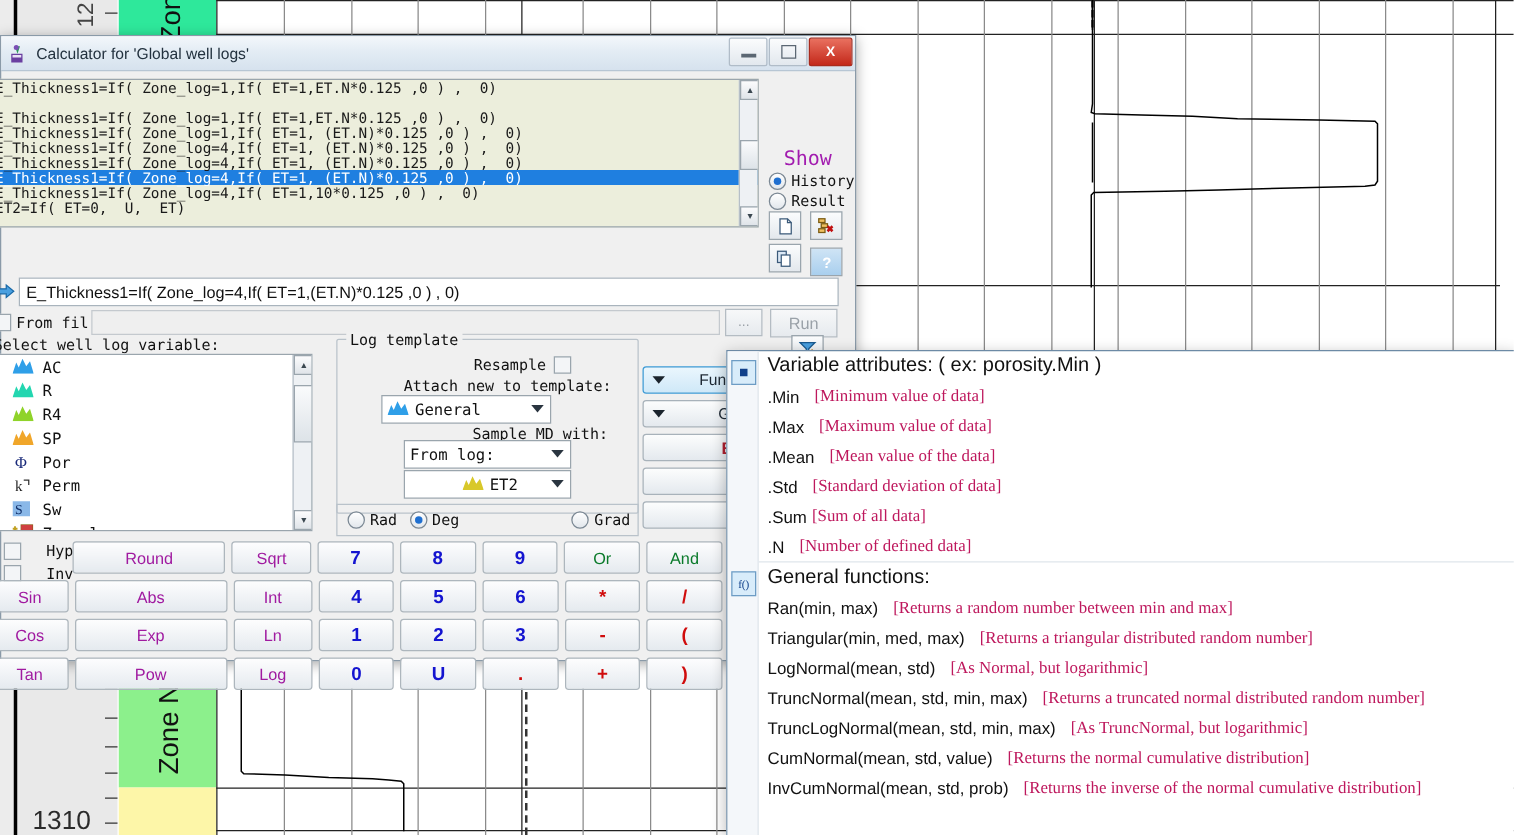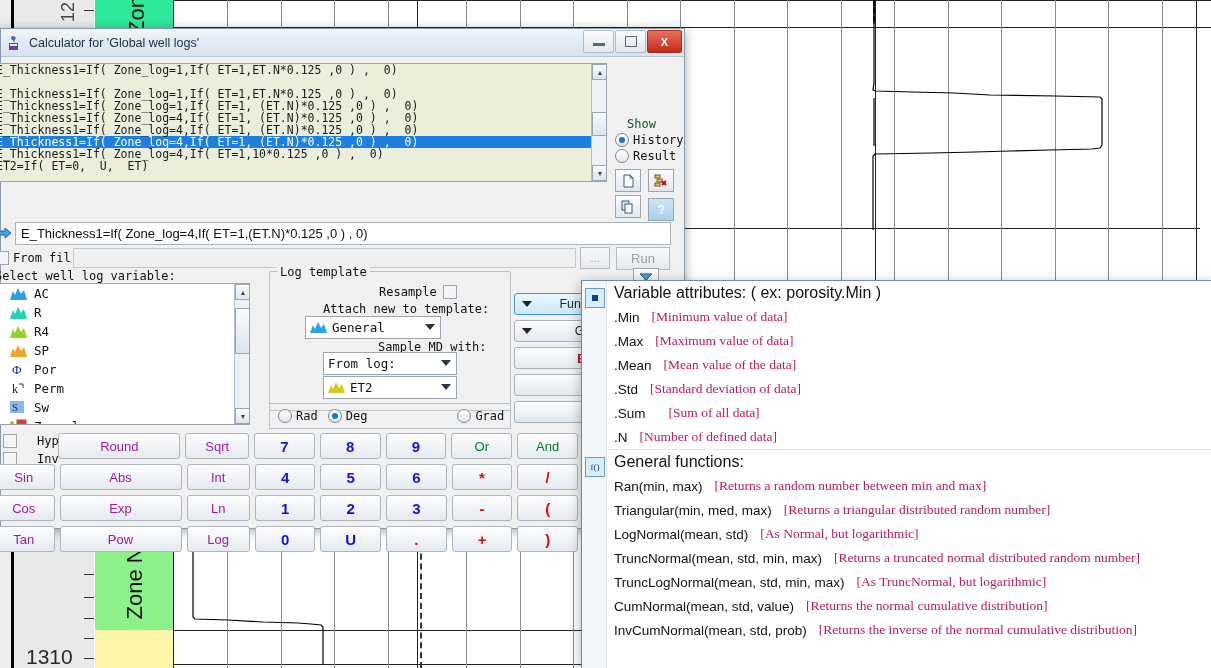--- a/index.html
+++ b/index.html
@@ -55,21 +55,21 @@
              color:#1a1a1a;white-space:pre;padding-left:2px;line-height:12px;height:12px;}
   .hist-line.sel{background:#1f7fe0;color:#fff;}
   .hist-scroll{position:absolute;right:0;top:0;width:14px;height:117px;background:#eef1f4;
                border-left:1px solid #b6bfc7;}
   .sb-btn{width:14px;height:14px;background:linear-gradient(180deg,#fcfcfd,#dfe4e9);
           border:1px solid #9aa5ad;display:flex;align-items:center;justify-content:center;font-size:7px;color:#3a4750;}
   .sb-thumb{position:absolute;left:0;top:48px;width:14px;height:22px;
             background:linear-gradient(180deg,#fafbfc,#dde3e8);border:1px solid #9aa5ad;}
   
   .show-box{position:absolute;left:614px;top:88px;width:66px;}
-  .show-lbl{font-family:"DejaVu Sans Mono","Liberation Mono",monospace;font-size:12px;color:#14532d;padding-left:12px;}
+  .show-lbl{font-family:"DejaVu Sans Mono","Liberation Mono",monospace;font-size:16px;color:#a21caf;padding-left:12px;}
   .radio-row{display:flex;align-items:center;margin-top:2px;}
   .radio{width:12px;height:12px;border-radius:50%;border:1px solid #7b8894;
          background:linear-gradient(180deg,#fff,#e2e7ec);margin-right:4px;position:relative;flex:0 0 12px;}
   .radio.on::after{content:"";position:absolute;left:3px;top:3px;width:6px;height:6px;border-radius:50%;background:#1f6fd0;}
   .radio-txt{font-family:"DejaVu Sans Mono","Liberation Mono",monospace;font-size:12px;color:#111;}
   .icon-btns{position:absolute;left:614px;top:140px;}
   .ibtn{width:24px;height:21px;border:1px solid #9aa5ad;background:linear-gradient(180deg,#fbfcfd,#e3e8ed);
         display:inline-flex;align-items:center;justify-content:center;margin-right:3px;margin-bottom:3px;}
   
   .fbar{position:absolute;left:-8px;top:192px;width:683px;height:24px;display:flex;align-items:center;}
@@ -395,21 +395,21 @@
     </span>
     <span class="combo-txt">General</span>
     <span class="caret"></span>
   </div>
 
   <div class="lbl-m" style="position:absolute;left:332px;top:311px;margin-left:45px;">Sample MD with:</div>
   <div class="combo" style="position:absolute;left:322px;top:323px;width:128px;">
     <span class="combo-txt">From log:</span>
     <span class="caret"></span>
   </div>
-  <div class="combo" style="position:absolute;left:322px;top:347px;width:128px;">
+  <div class="combo" style="position:absolute;left:322px;top:347px;width:128px;justify-content:center;">
     <span style="margin-right:5px;">
       <svg width="17" height="12" viewBox="0 0 17 12">
           <path d="M0 12 L3 4 L5 8 L8 1 L11 7 L14 3 L17 12 Z" fill="#d8c82a"></path>
         </svg>
     </span>
     <span class="combo-txt">ET2</span>
     <span class="caret"></span>
   </div>
 
   <div class="angle-grp">
@@ -525,21 +525,21 @@
       <div class="fn-row">
         <span class="fn-name">.Mean</span>
         <span class="fn-desc" style="margin-left: 12px;">[Mean value of the data]</span>
       </div>
       <div class="fn-row">
         <span class="fn-name">.Std</span>
         <span class="fn-desc" style="margin-left: 12px;">[Standard deviation of data]</span>
       </div>
       <div class="fn-row">
         <span class="fn-name">.Sum</span>
-        <span class="fn-desc" style="margin-left: 23px;">[Sum of all data]</span>
+        <span class="fn-desc" style="margin-left: 4px;">[Sum of all data]</span>
       </div>
       <div class="fn-row">
         <span class="fn-name">.N</span>
         <span class="fn-desc" style="margin-left: 12px;">[Number of defined data]</span>
       </div>
       <div class="fn-sep"></div>
       <div class="fn-row" style="position: relative;">
         <span class="fn-badge" style="position: absolute; left: 3px; top: 3px;">
           <span style="font-size:9px;color:#10408a;font-family:Liberation Serif, serif;">f()</span>
         </span>

